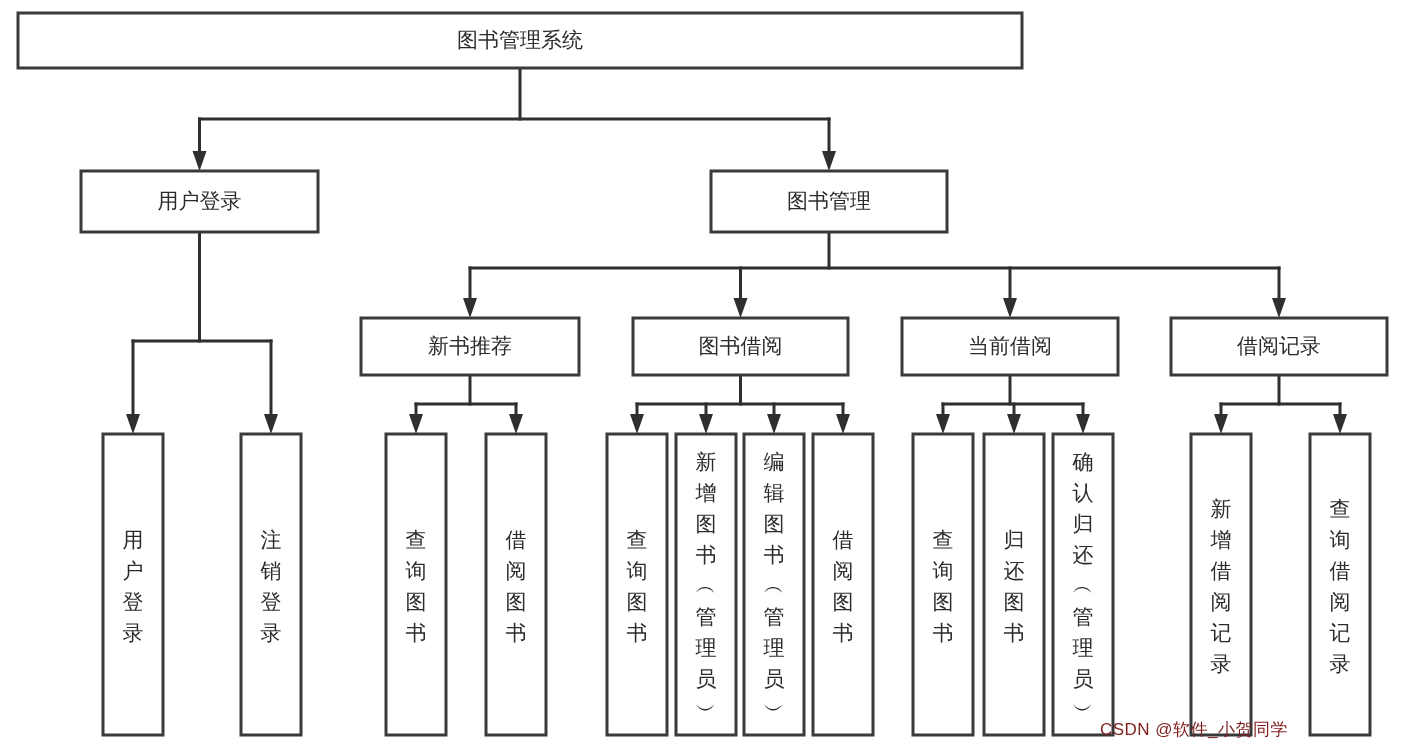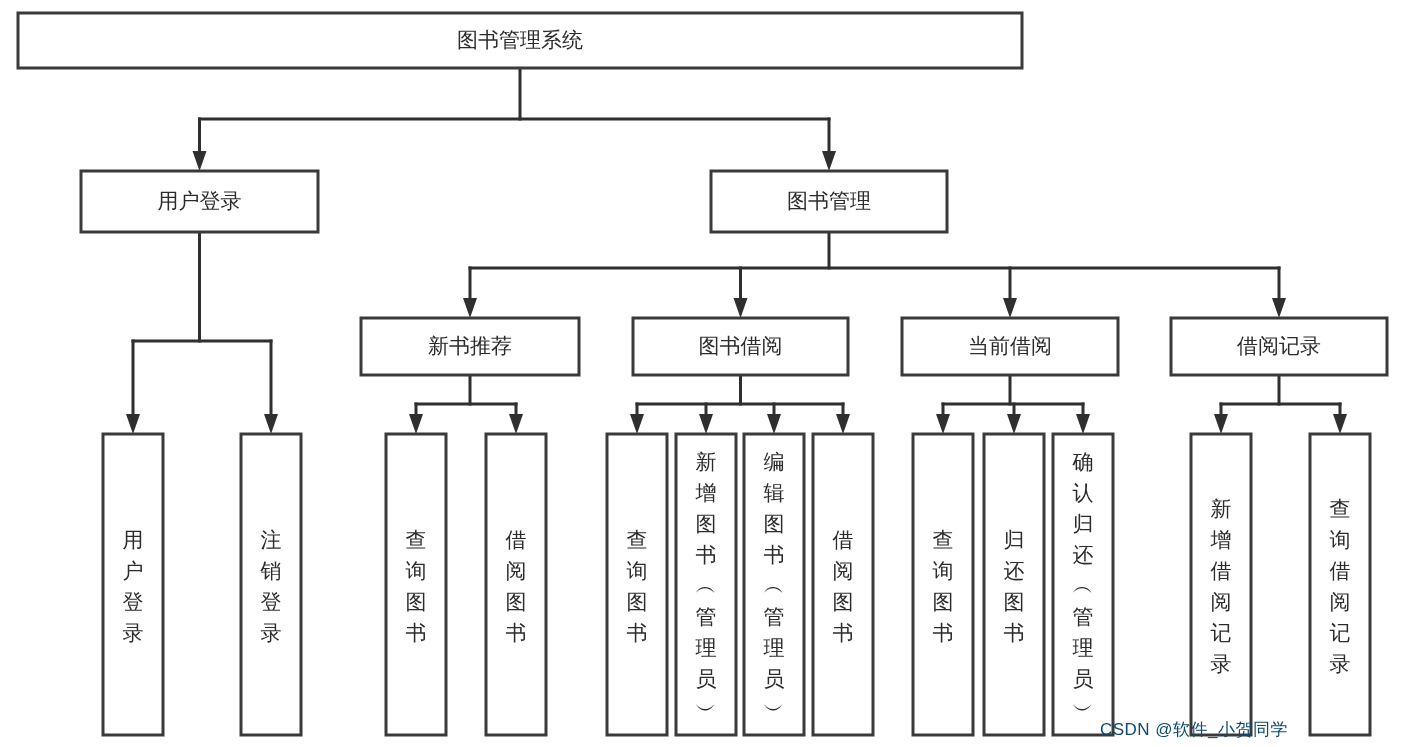--- a/index.html
+++ b/index.html
@@ -54,21 +54,21 @@
   .arrow-head {
     fill: #2f2f2f;
     stroke: none;
   }
   .watermark {
     position: absolute;
     right: 8px;
     bottom: 6px;
     font-family: "Liberation Sans", "DejaVu Sans", sans-serif;
     font-size: 17px;
-    color: #0c4a6e;
+    color: #7f1d1d;
     white-space: nowrap;
     letter-spacing: 0.5px;
     user-select: none;
   }
 </style>
 </head>
 <body>
 
 <div id="diagram-root">
   <svg class="diagram" viewBox="0 0 1405 747" xmlns="http://www.w3.org/2000/svg">

